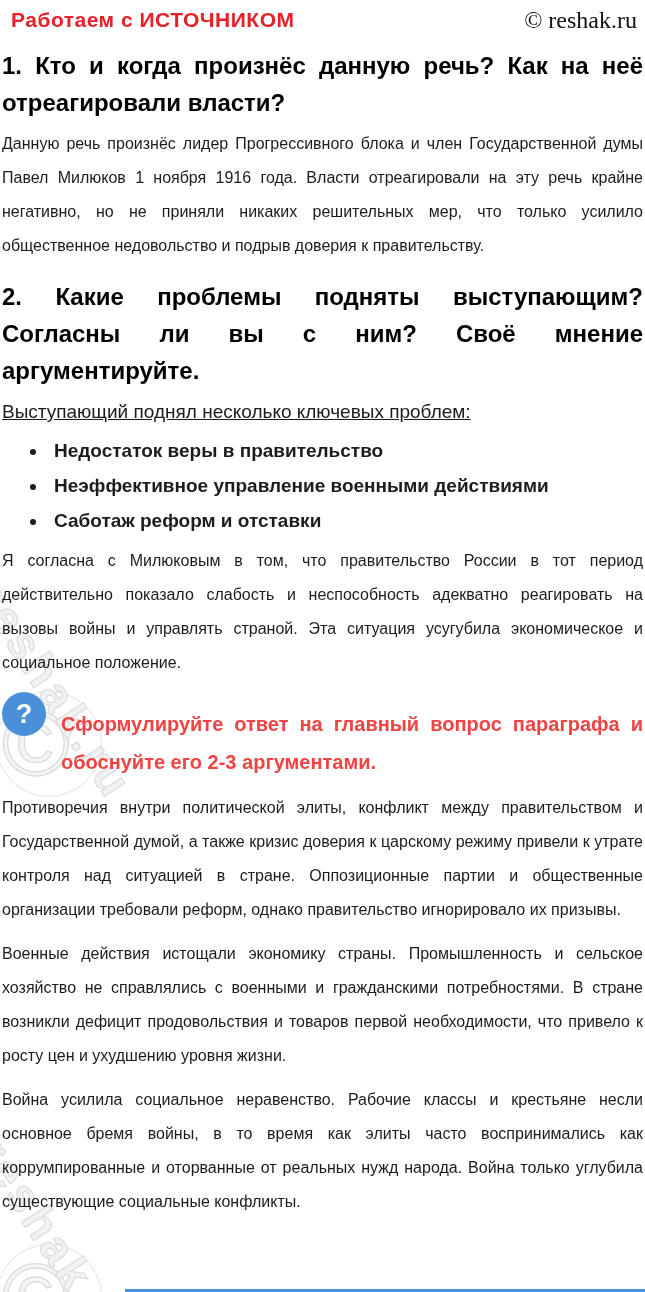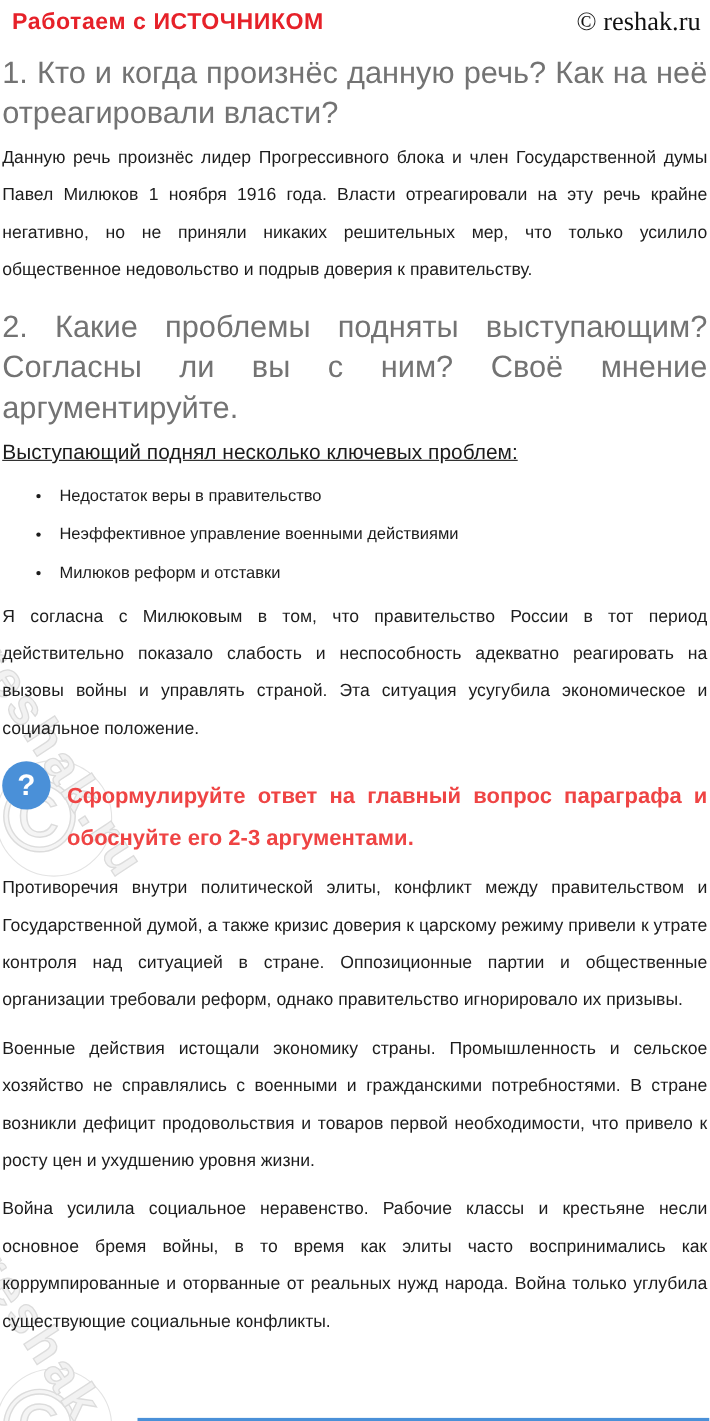--- a/index.html
+++ b/index.html
@@ -35,24 +35,24 @@
     line-height: 24px;
   }
   .copyright {
     font-family: "Liberation Serif", serif;
     font-size: 24px;
     color: #111111;
     line-height: 24px;
   }
   
   .q-heading {
-    font-size: 28px;
-    font-weight: 400;
+    font-size: 24px;
+    font-weight: 700;
     line-height: 37px;
-    color: #737373;
+    color: #000000;
     text-align: justify;
     text-align-last: left;
     margin: 15px 0 6px 0;
   }
   .para {
     font-size: 16px;
     line-height: 34px;
     text-align: justify;
     text-align-last: left;
     margin: 0 0 10px 0;
@@ -61,23 +61,24 @@
     font-size: 19px;
     line-height: 34px;
     margin: 0 0 4px 0;
     text-decoration: underline;
   }
   ul.bullets {
     margin: 0 0 6px 0;
     padding: 0 0 0 46px;
   }
   ul.bullets li {
-    font-size: 15px;
+    font-size: 19px;
     line-height: 35px;
     padding-left: 6px;
+    font-weight: bold;
   }
   
   .callout {
     display: flex;
     align-items: flex-start;
     gap: 15px;
     margin: 10px 0 10px 0;
   }
   .q-icon {
     flex: 0 0 auto;
@@ -173,21 +174,21 @@
 
   <div class="para">Данную речь произнёс лидер Прогрессивного блока и член Государственной думы Павел Милюков 1 ноября 1916 года. Власти отреагировали на эту речь крайне негативно, но не приняли никаких решительных мер, что только усилило общественное недовольство и подрыв доверия к правительству.</div>
 
   <div class="q-heading">2. Какие проблемы подняты выступающим? Согласны ли вы с ним? Своё мнение аргументируйте.</div>
 
   <div class="intro-line">Выступающий поднял несколько ключевых проблем:</div>
 
   <ul class="bullets">
     <li>Недостаток веры в правительство</li>
     <li>Неэффективное управление военными действиями</li>
-    <li>Милюков реформ и отставки</li>
+    <li>Саботаж реформ и отставки</li>
   </ul>
 
   <div class="para">Я согласна с Милюковым в том, что правительство России в тот период действительно показало слабость и неспособность адекватно реагировать на вызовы войны и управлять страной. Эта ситуация усугубила экономическое и социальное положение.</div>
 
   <div class="callout">
     <div class="q-icon">?</div>
     <div class="callout-text">Сформулируйте ответ на главный вопрос параграфа и обоснуйте его 2-3 аргументами.</div>
   </div>
 
   <div class="para">Противоречия внутри политической элиты, конфликт между правительством и Государственной думой, а также кризис доверия к царскому режиму привели к утрате контроля над ситуацией в стране. Оппозиционные партии и общественные организации требовали реформ, однако правительство игнорировало их призывы.</div>

